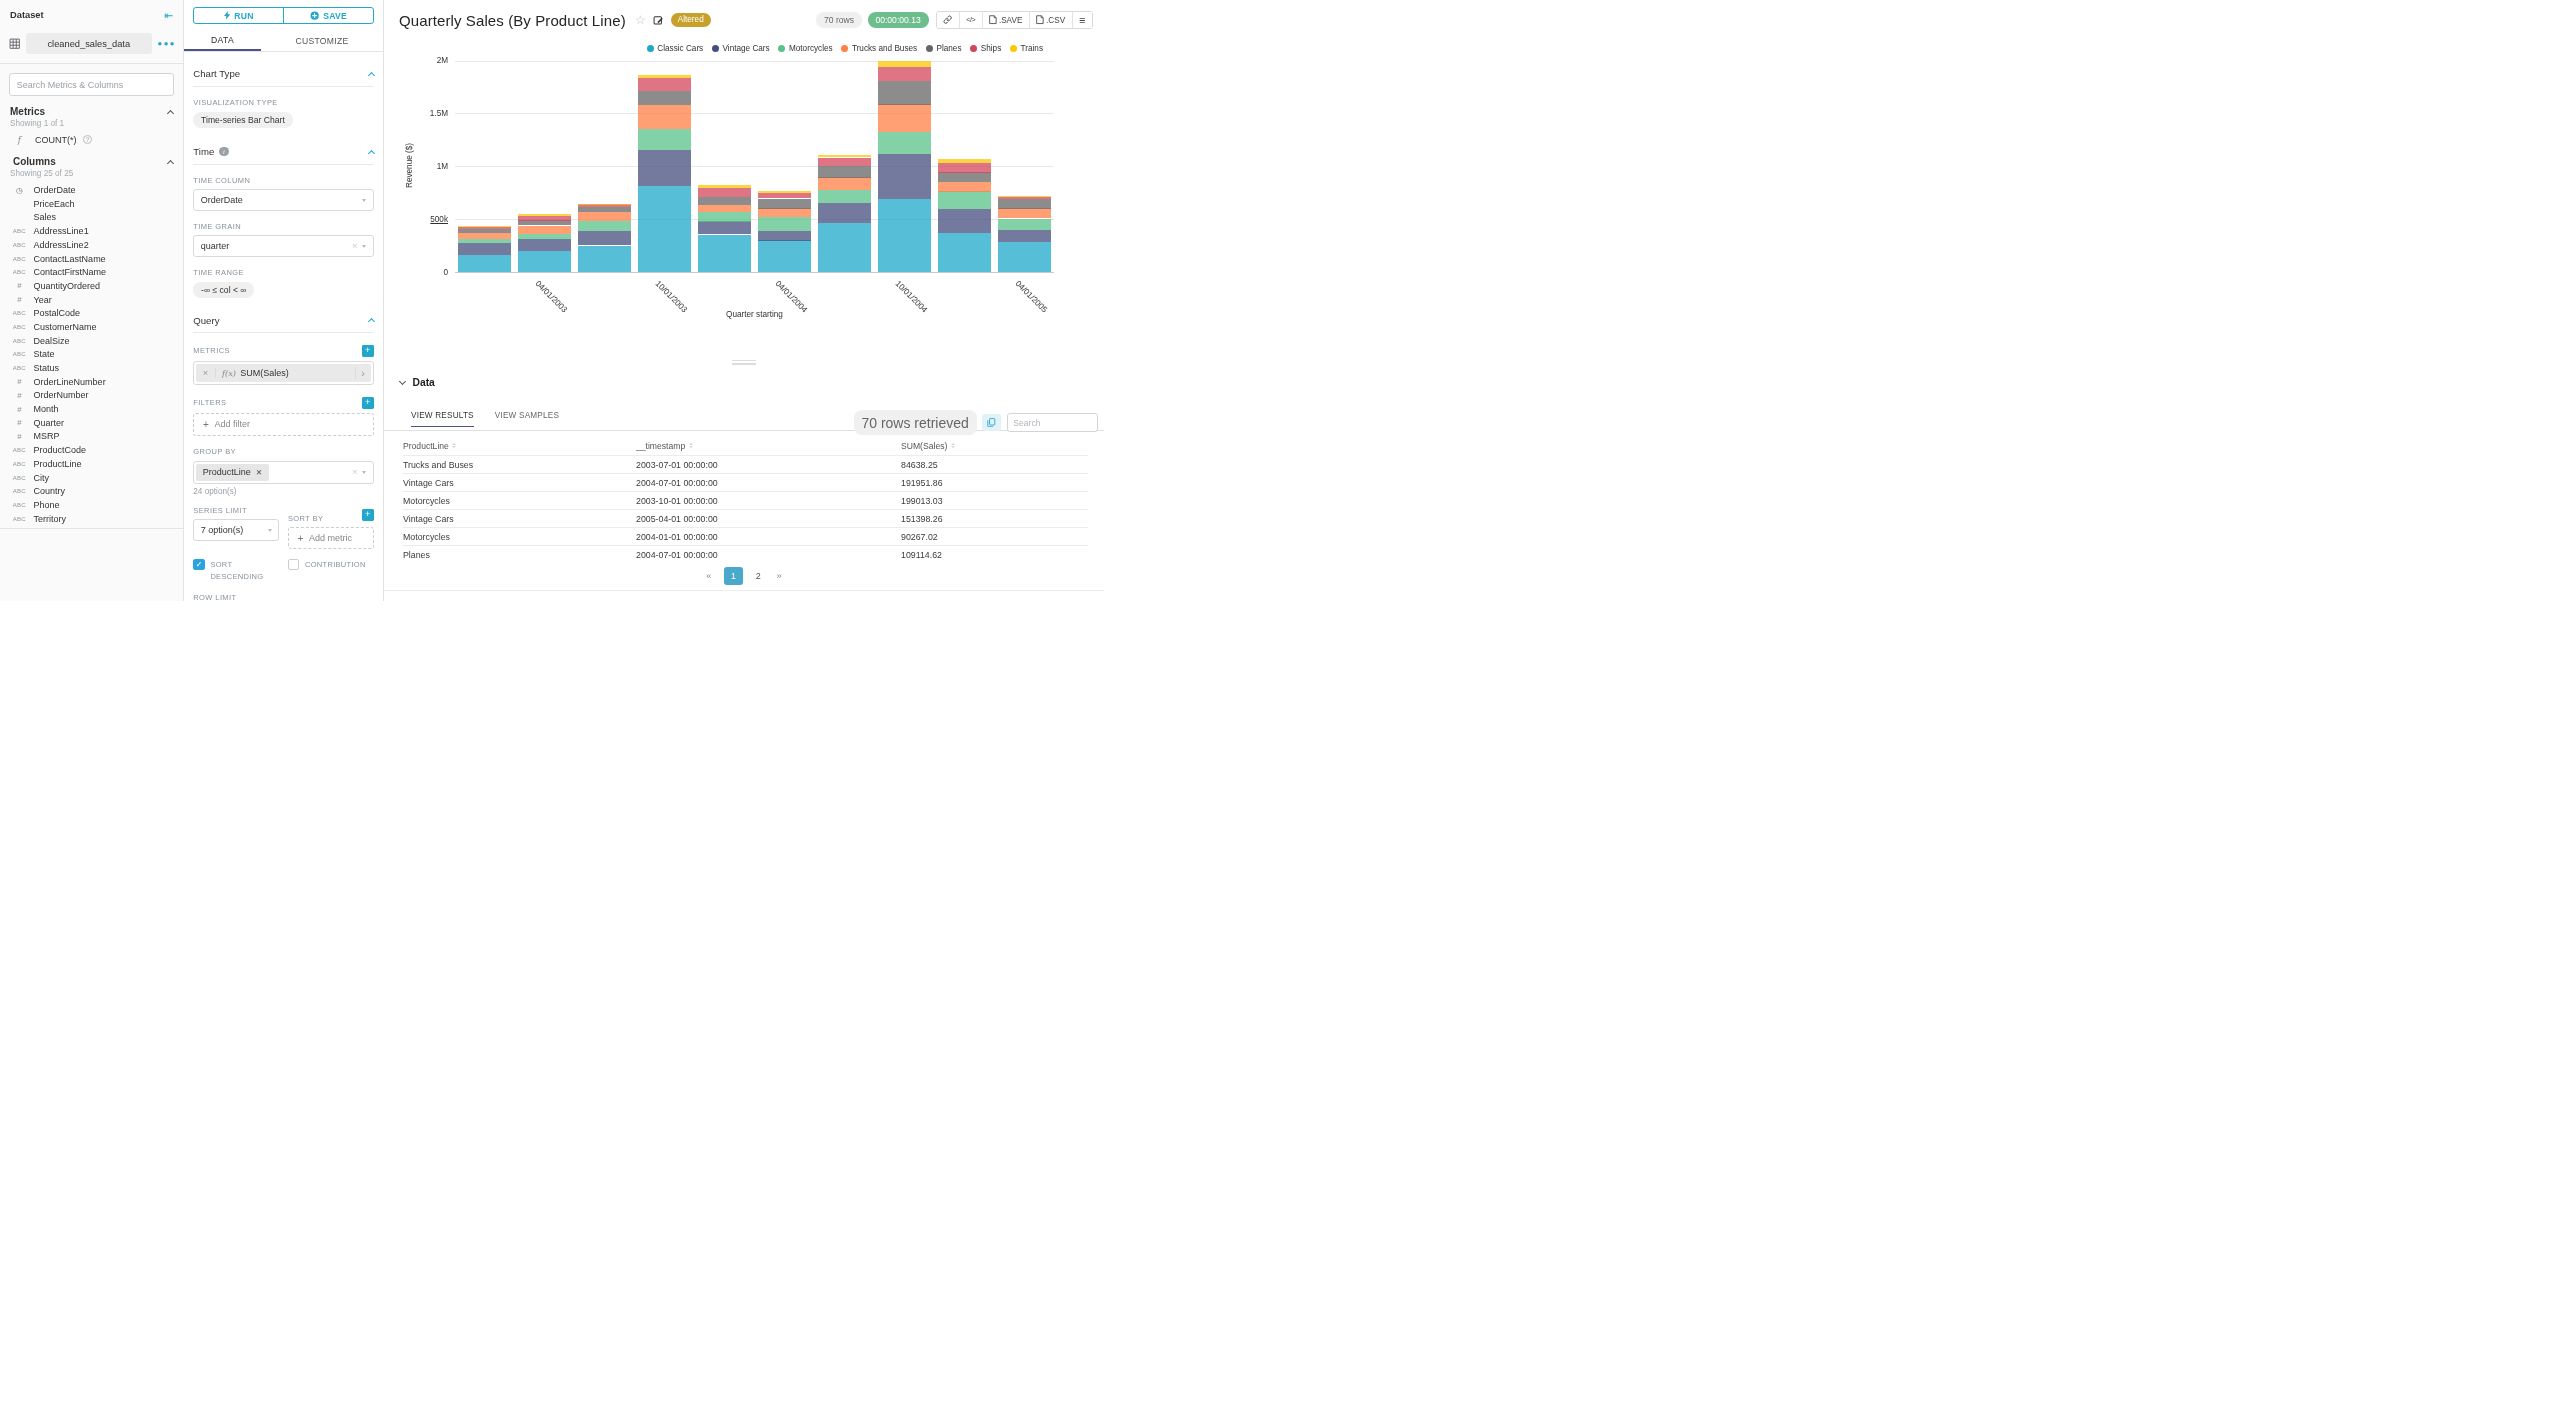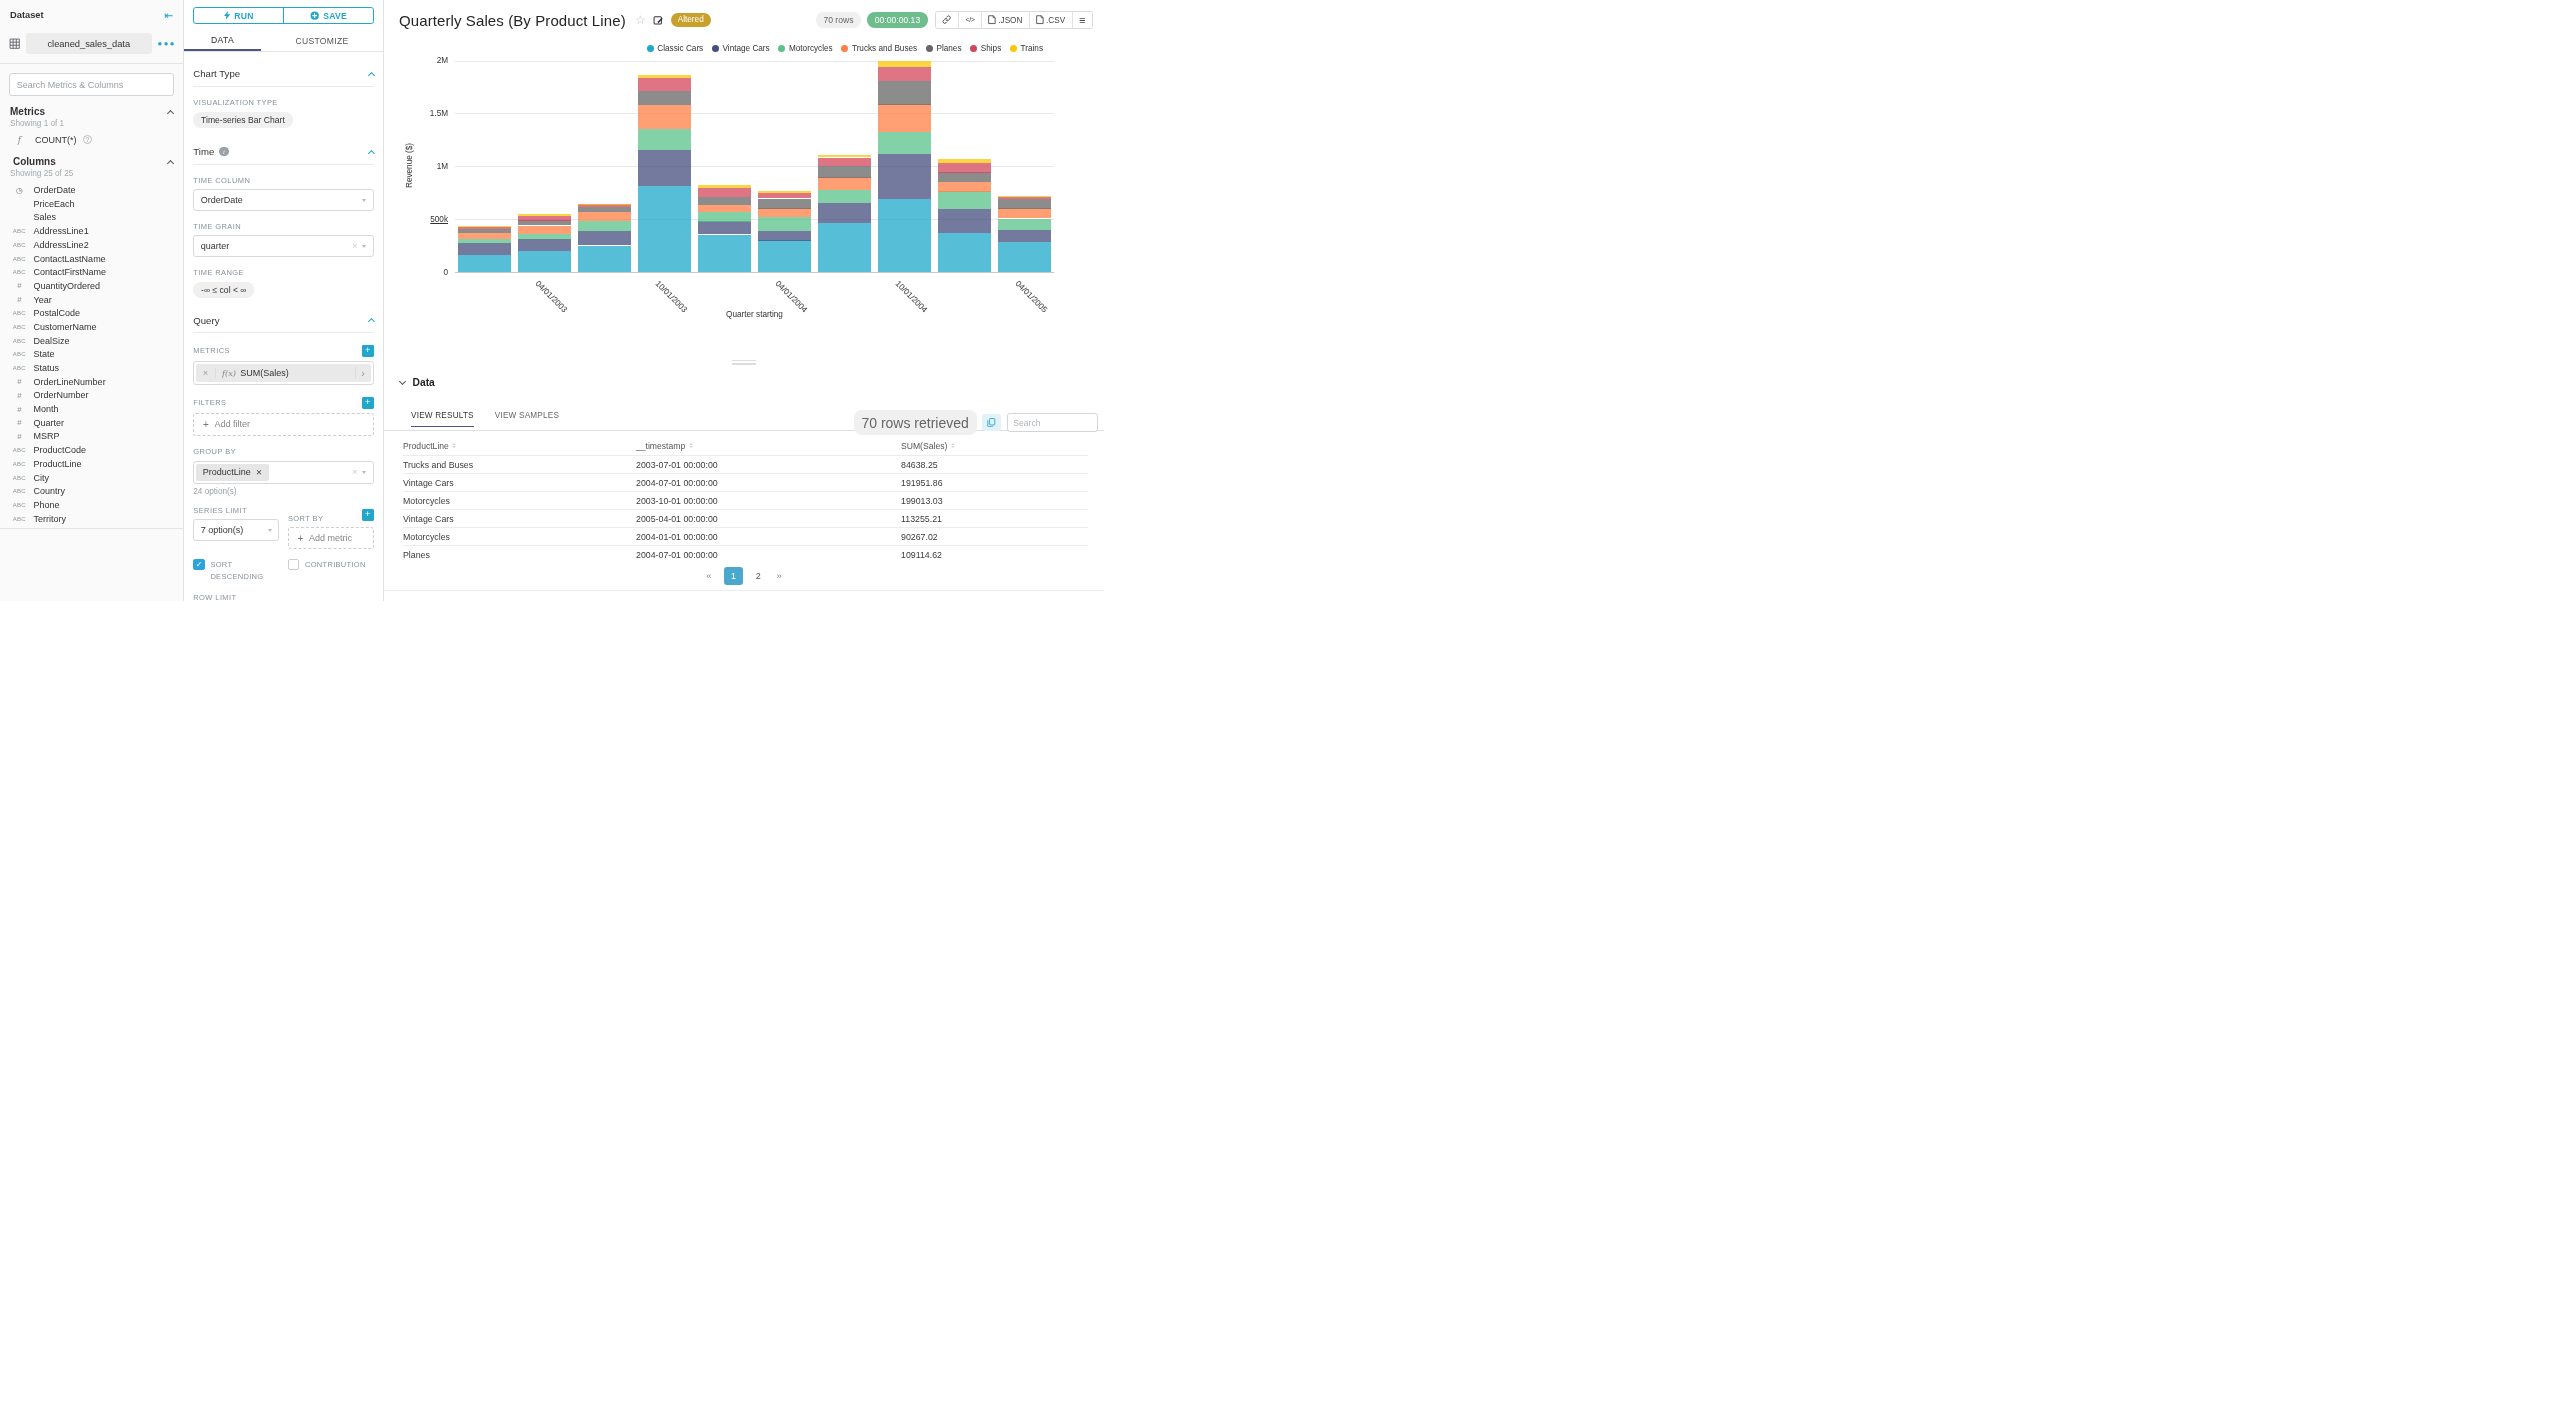--- a/index.html
+++ b/index.html
@@ -434,21 +434,21 @@
             </svg>
         </div>
         <div class="gbtn">
           <span class="codeic">&lt;/&gt;</span>
         </div>
         <div class="gbtn">
           <svg width="7.8" height="9.3" viewBox="0 0 12 14">
               <path d="M1 1h7l3 3v9H1z" fill="none" stroke="#444" stroke-width="1.3"></path>
               <path d="M8 1v3h3" fill="none" stroke="#444" stroke-width="1.3"></path>
             </svg>
-          <span>.JSON</span>
+          <span>.SAVE</span>
         </div>
         <div class="gbtn">
           <svg width="7.8" height="9.3" viewBox="0 0 12 14">
               <path d="M1 1h7l3 3v9H1z" fill="none" stroke="#444" stroke-width="1.3"></path>
               <path d="M8 1v3h3" fill="none" stroke="#444" stroke-width="1.3"></path>
             </svg>
           <span>.CSV</span>
         </div>
         <div class="gbtn">
           <span class="menu-ic">≡</span>
@@ -645,21 +645,21 @@
             <div class="c3">191951.86</div>
           </div>
           <div class="rt-row">
             <div class="c1">Motorcycles</div>
             <div class="c2">2003-10-01 00:00:00</div>
             <div class="c3">199013.03</div>
           </div>
           <div class="rt-row">
             <div class="c1">Vintage Cars</div>
             <div class="c2">2005-04-01 00:00:00</div>
-            <div class="c3">113255.21</div>
+            <div class="c3">151398.26</div>
           </div>
           <div class="rt-row">
             <div class="c1">Motorcycles</div>
             <div class="c2">2004-01-01 00:00:00</div>
             <div class="c3">90267.02</div>
           </div>
           <div class="rt-row">
             <div class="c1">Planes</div>
             <div class="c2">2004-07-01 00:00:00</div>
             <div class="c3">109114.62</div>

